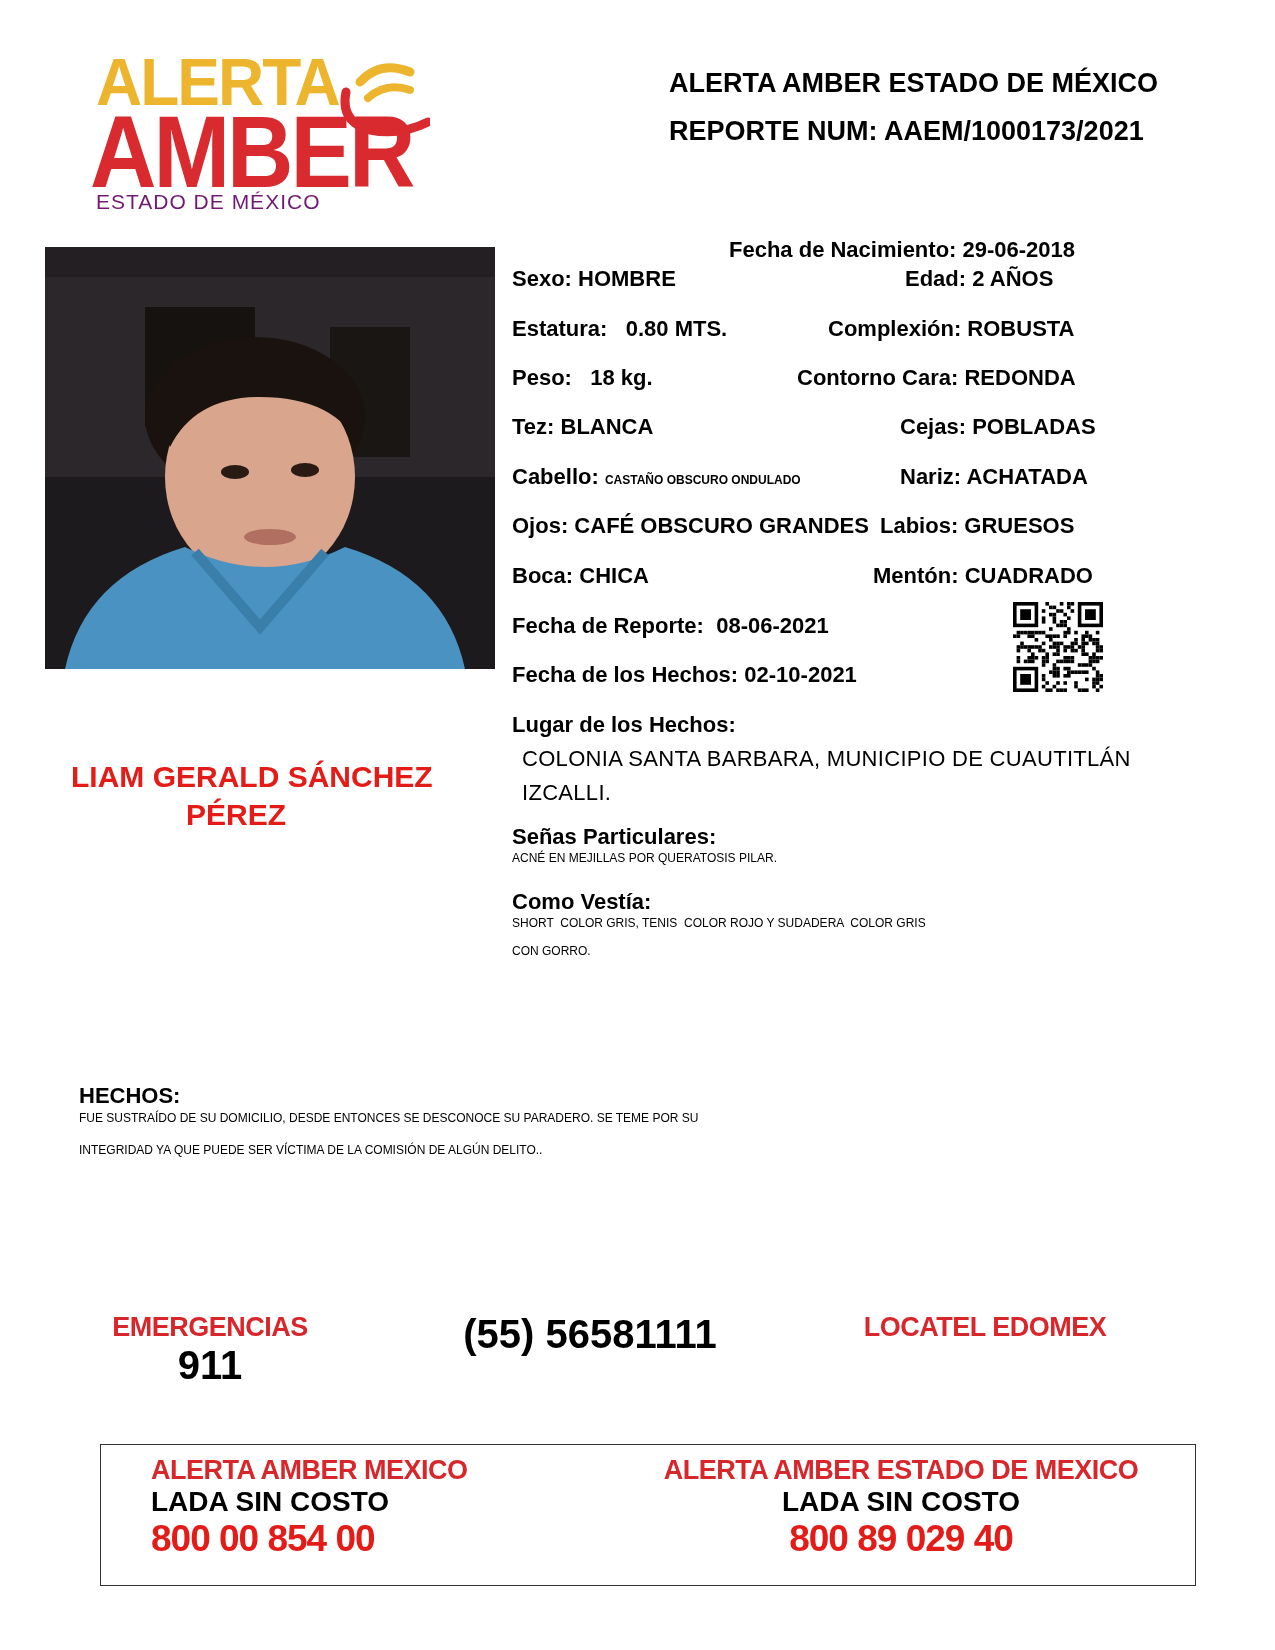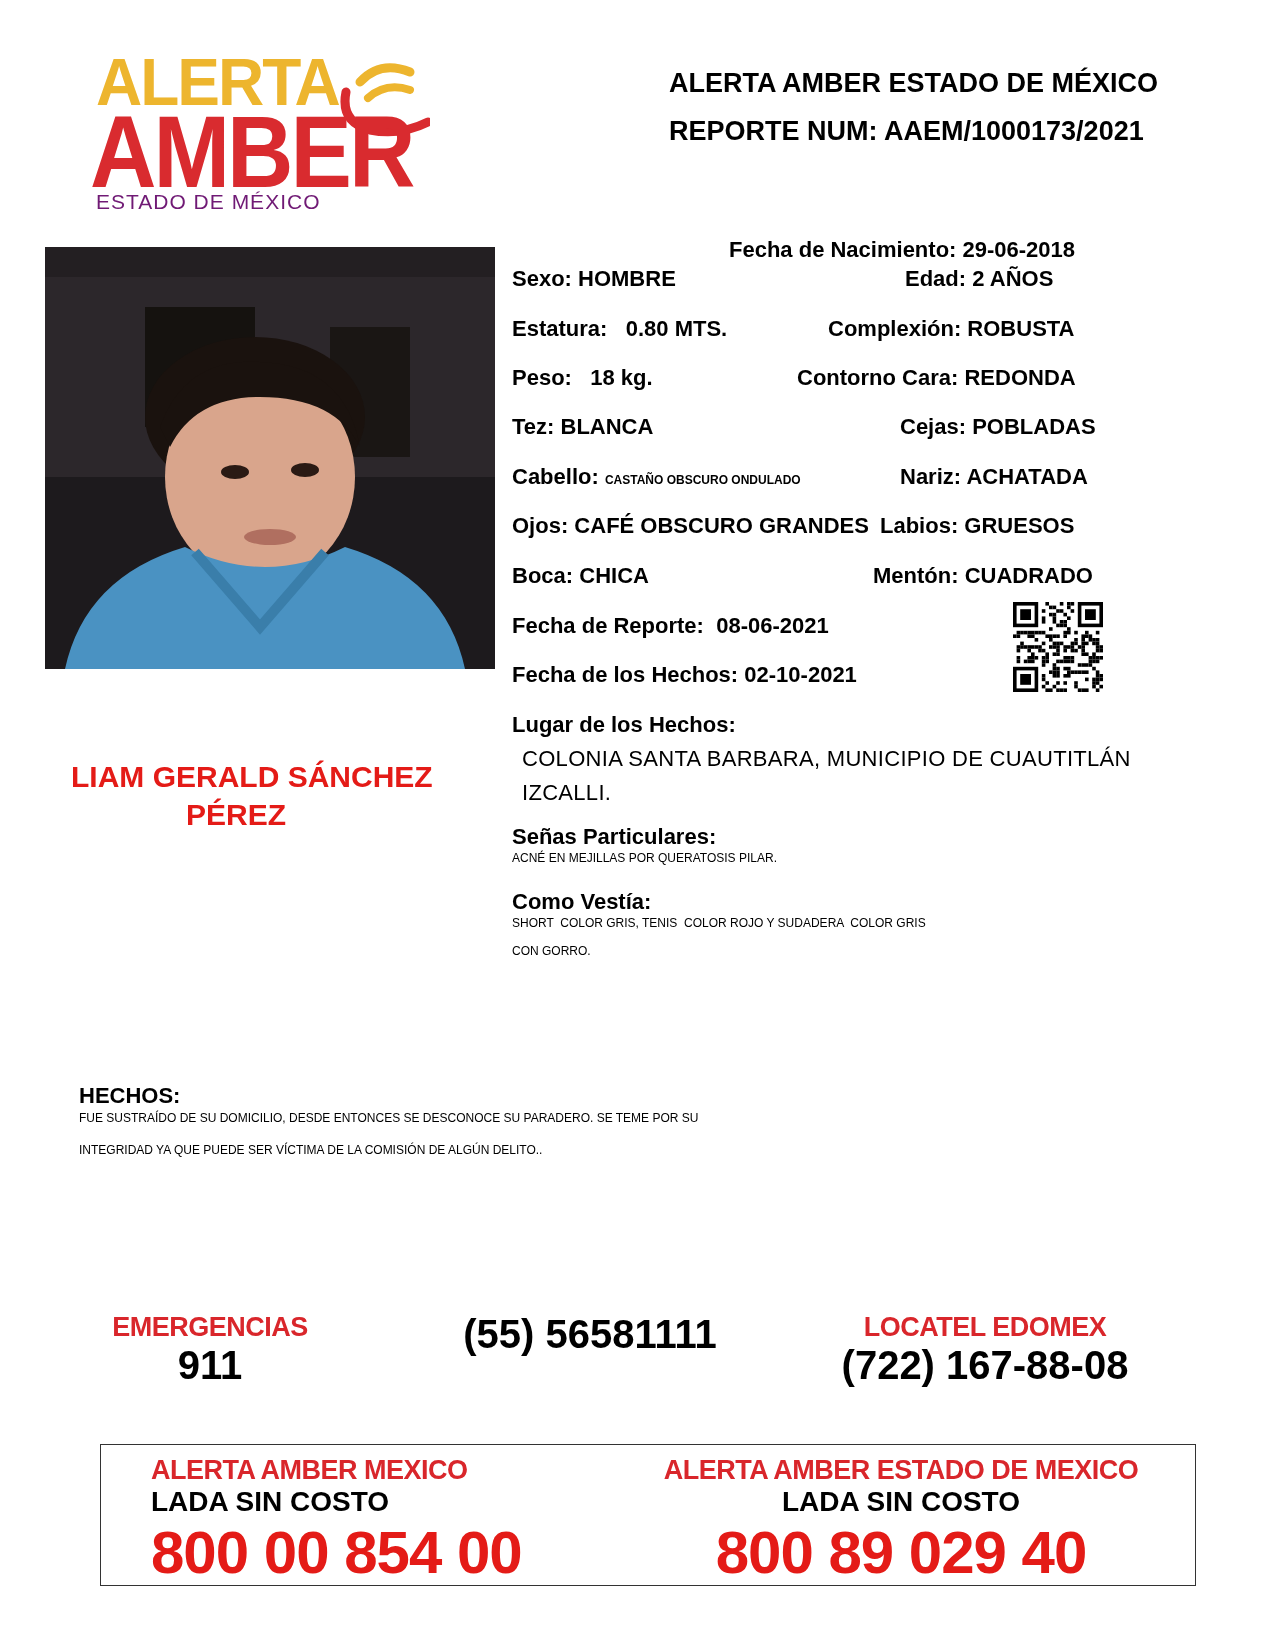--- a/index.html
+++ b/index.html
@@ -17,21 +17,21 @@
                  color:#701a75; letter-spacing:1px; }
   .header-line { font-size:27px; font-weight:bold; }
   
   .row { font-size:22px; font-weight:bold; white-space:nowrap; }
   .plain { font-size:22px; white-space:nowrap; letter-spacing:0.3px; }
   .small { font-size:12px; white-space:nowrap; }
   .name { color:#E41B17; font-size:30px; font-weight:bold; }
   .hdr-red { color:#D9262B; font-size:27px; font-weight:bold; letter-spacing:-0.5px; }
   .num { font-size:40px; font-weight:bold; }
   #footer-box { left:100px; top:1444px; width:1096px; height:142px; border:1.5px solid #333; box-sizing:border-box; }
-  .big-red { color:#E41B17; font-size:60px; font-weight:bold; letter-spacing:-1px; }
+  .big-red { color:#E41B17; font-size:37px; font-weight:bold; letter-spacing:-1px; }
   .lada { font-size:28px; font-weight:bold; }
   #photo { left:45px; top:247px; width:450px; height:422px; overflow:hidden;
            background:linear-gradient(180deg,#3a3438 0%,#2b2629 40%,#1e1b1e 100%); }
 </style>
 </head>
 <body>
 
 <div id="logo" class="abs">
   <div class="logo-alerta">ALERTA</div>
   <svg class="abs" style="left:250px;top:2px" width="90" height="100" viewBox="0 0 90 100">
@@ -359,21 +359,20 @@
 
 <div class="abs" style="left:90px;top:1312px;width:240px;text-align:center">
   <div class="hdr-red">EMERGENCIAS</div>
   <div class="num">911</div>
 </div>
 <div class="abs" style="left:425px;top:1312px;width:330px;text-align:center">
   <div class="num">(55) 56581111</div>
 </div>
 <div class="abs" style="left:820px;top:1312px;width:330px;text-align:center">
   <div class="hdr-red">LOCATEL EDOMEX</div>
-  <div class="num">(722) 167-88-08</div>
 </div>
 
 <div id="footer-box" class="abs">
   <div class="abs" style="left:50px;top:10px;width:380px;text-align:left">
     <div class="hdr-red">ALERTA AMBER MEXICO</div>
     <div class="lada">LADA SIN COSTO</div>
     <div class="big-red">800 00 854 00</div>
   </div>
   <div class="abs" style="left:520px;top:10px;width:560px;text-align:center">
     <div class="hdr-red">ALERTA AMBER ESTADO DE MEXICO</div>

